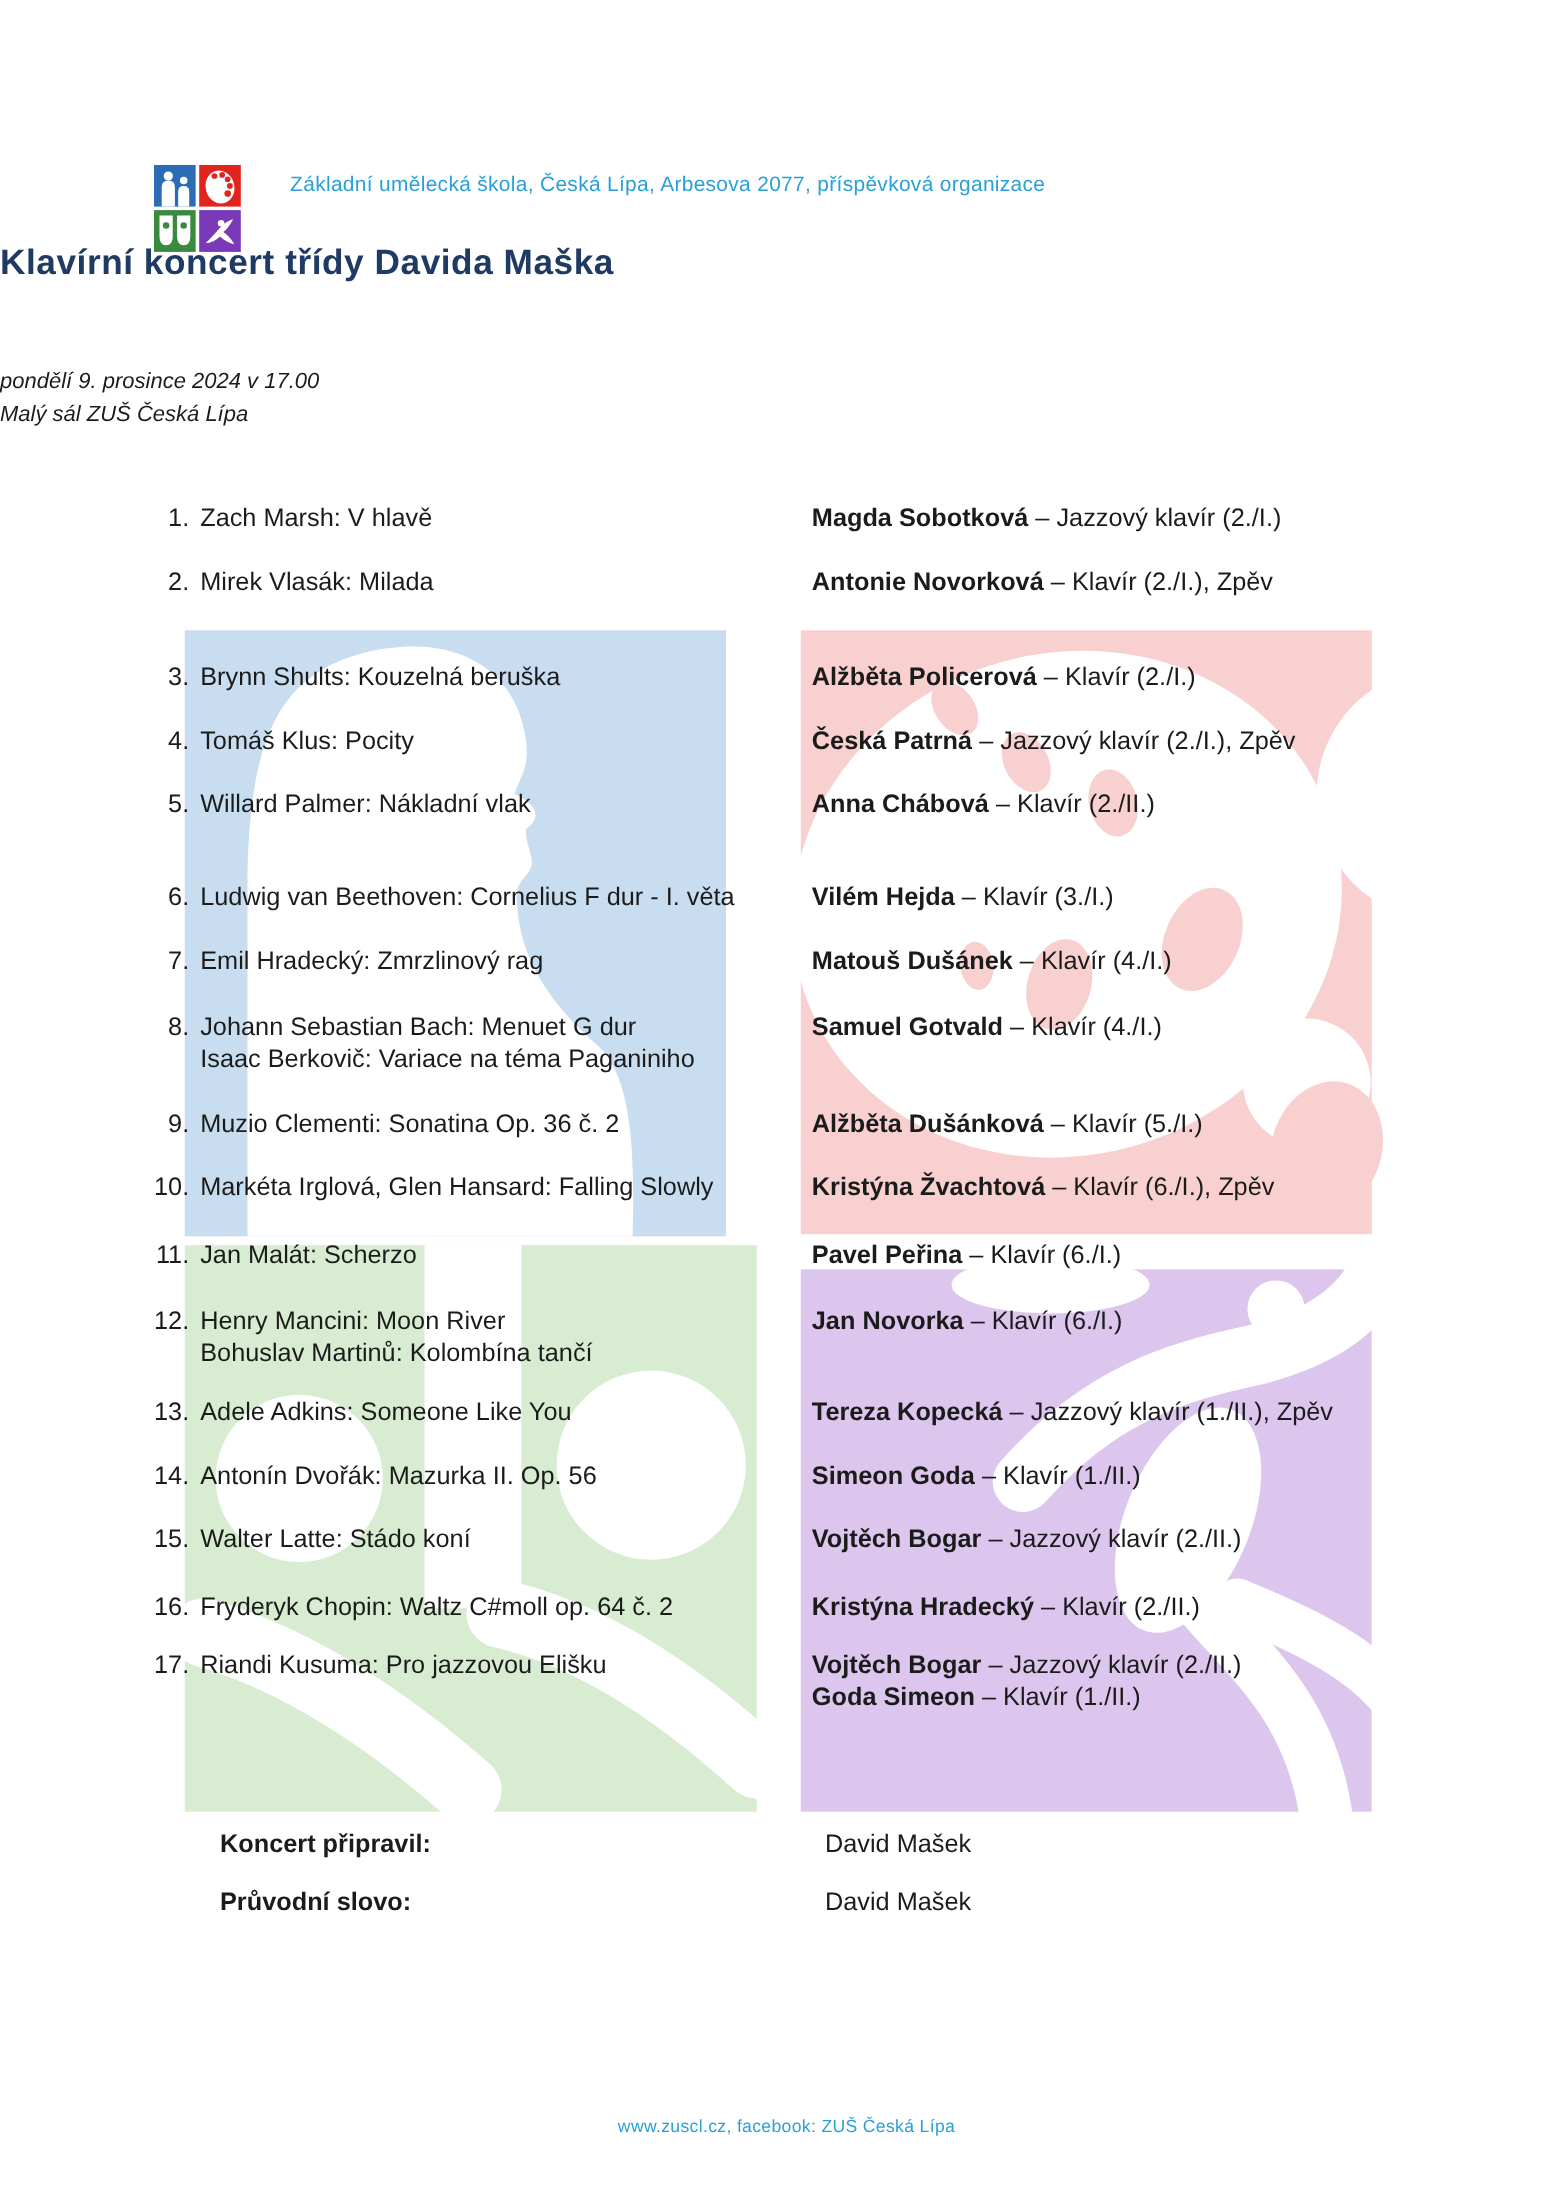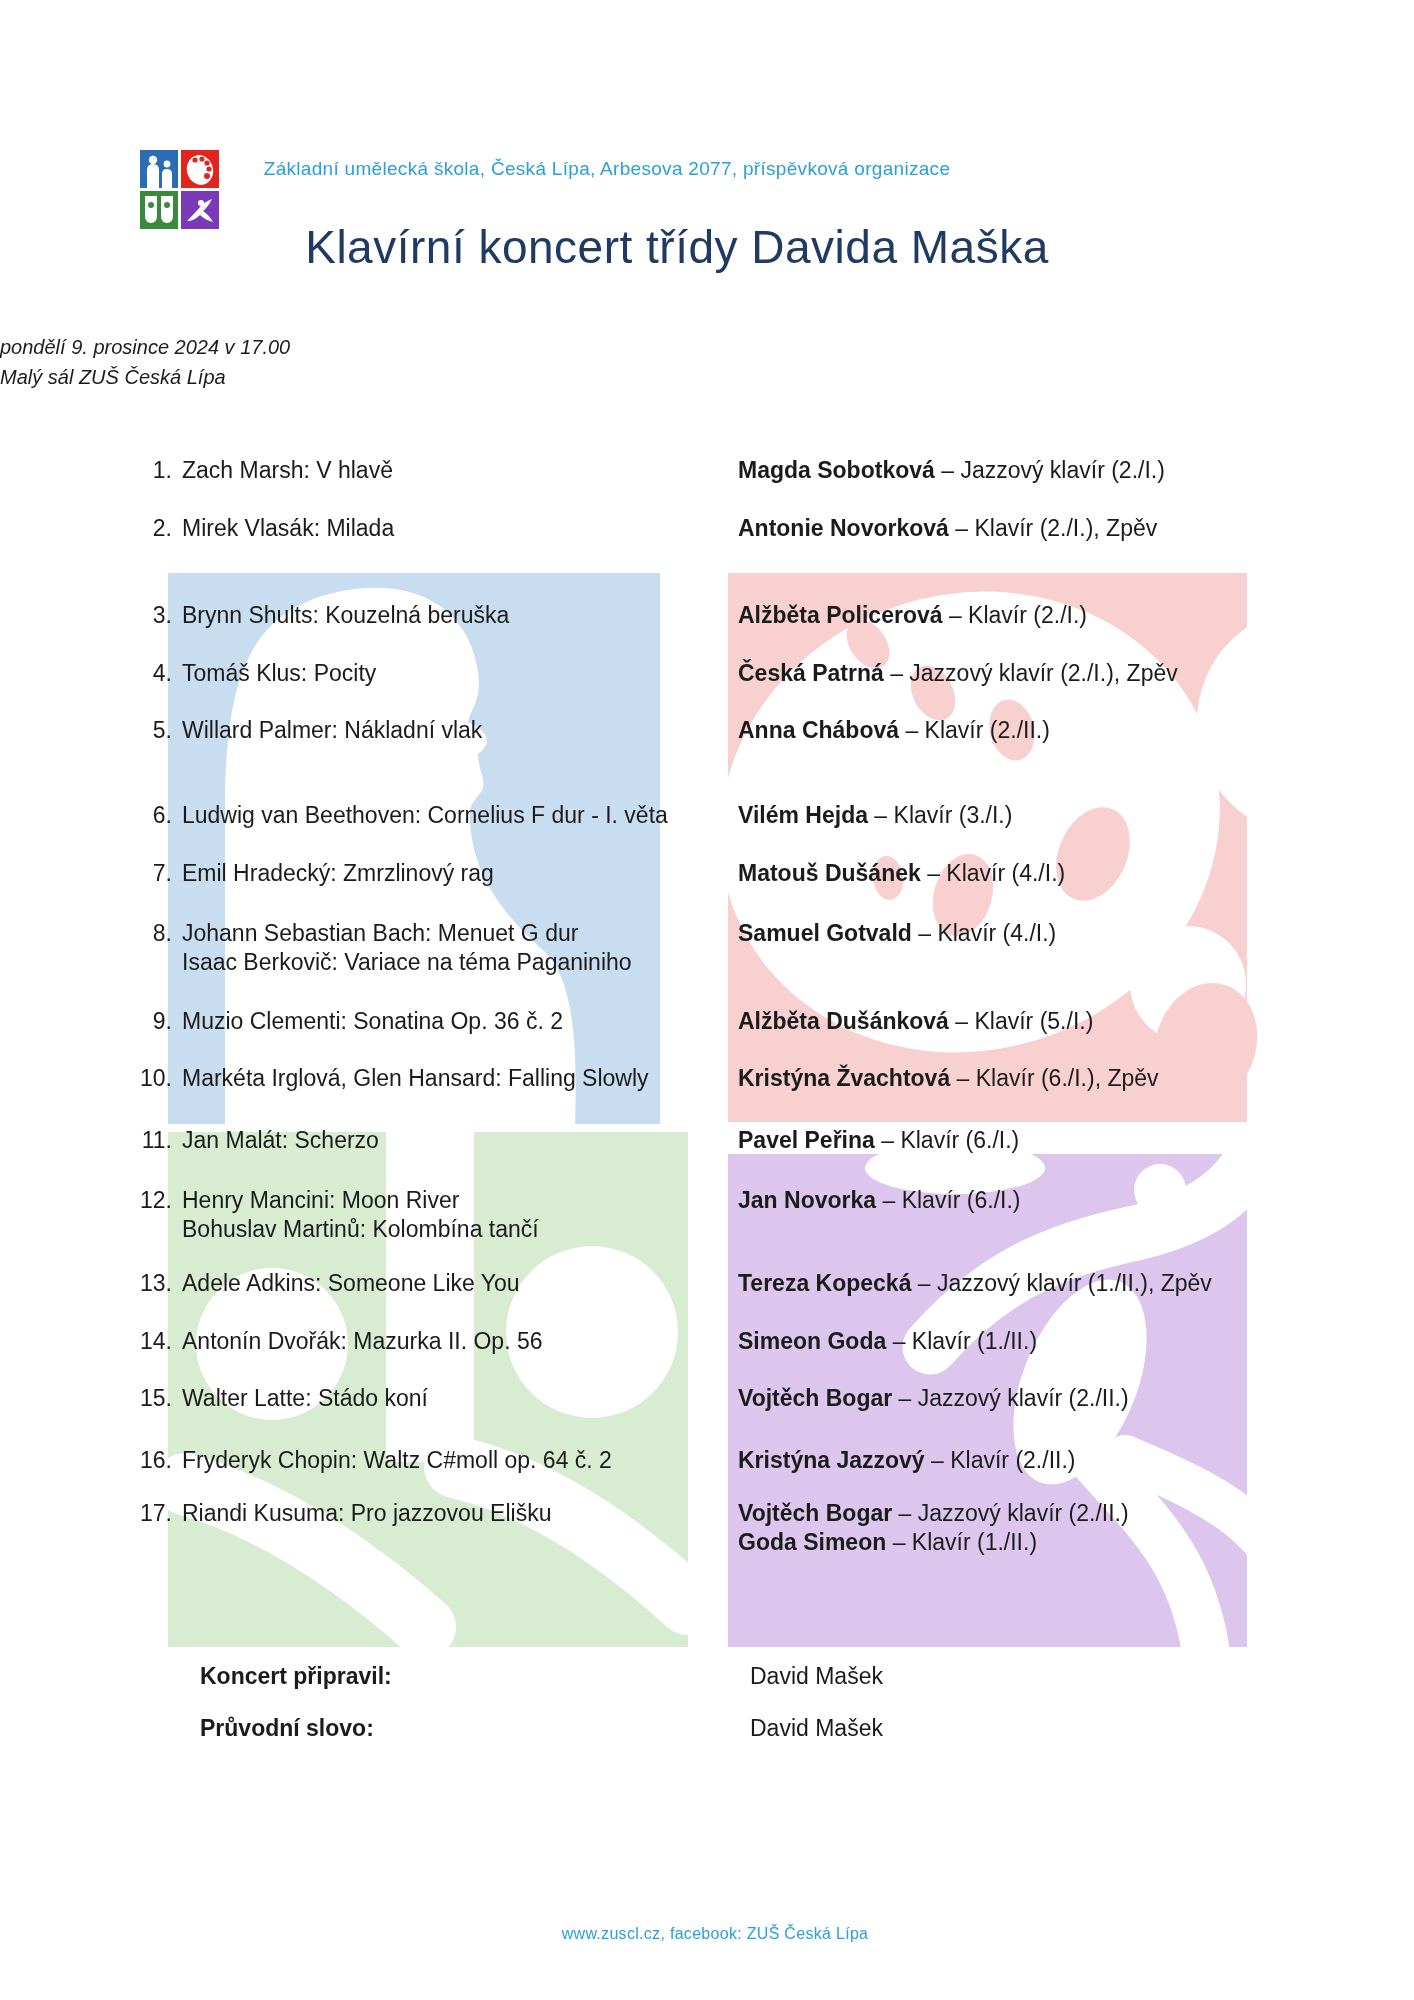--- a/index.html
+++ b/index.html
@@ -9,22 +9,22 @@
   }
   .decor{position:absolute;left:0;top:0;z-index:0;}
   .content{position:absolute;left:0;top:0;width:100%;height:100%;z-index:1;}
 
   .logo{position:absolute;left:140px;top:118px;width:80px;height:80px;
         display:grid;grid-template-columns:38px 38px;grid-template-rows:38px 38px;gap:3px;}
   .logo svg{display:block;}
 
   .school-line{position:absolute;left:100px;right:300px;top:126px;text-align:center;
         font-size:19px;letter-spacing:.3px;color:var(--accent-blue);}
-  .page-title{position:absolute;left:0;right:60px;top:188px;text-align:center;
-        font-size:46px;font-weight:normal;letter-spacing:.5px;color:var(--title-navy);}
+  .page-title{position:absolute;left:0;right:60px;top:188px;text-align:left;
+        font-size:32px;font-weight:bold;letter-spacing:.5px;color:var(--title-navy);}
   .subtitle{position:absolute;left:0;right:0;top:300px;text-align:left;
         font-size:20px;font-style:italic;line-height:30px;}
 
   .prow{position:absolute;left:0;width:100%;font-size:23px;line-height:29px;}
   .pnum{position:absolute;left:100px;width:72px;text-align:right;}
   .ppieces{position:absolute;left:182px;width:560px;white-space:nowrap;}
   .pperf{position:absolute;left:738px;width:560px;white-space:nowrap;}
   .pname{font-weight:bold;}
 
   .crow{position:absolute;left:0;width:100%;font-size:23px;line-height:29px;}
@@ -259,21 +259,21 @@
           <div class="pperf">
             <div class="pline"><span class="pname">Vojtěch Bogar</span> – Jazzový klavír (2./II.)</div>
           </div>
         </div>
         <div class="prow" style="top: 1414px;">
           <div class="pnum">16.</div>
           <div class="ppieces">
             <div class="pline">Fryderyk Chopin: Waltz C#moll op. 64 č. 2</div>
           </div>
           <div class="pperf">
-            <div class="pline"><span class="pname">Kristýna Jazzový</span> – Klavír (2./II.)</div>
+            <div class="pline"><span class="pname">Kristýna Hradecký</span> – Klavír (2./II.)</div>
           </div>
         </div>
         <div class="prow" style="top: 1467px;">
           <div class="pnum">17.</div>
           <div class="ppieces">
             <div class="pline">Riandi Kusuma: Pro jazzovou Elišku</div>
           </div>
           <div class="pperf">
             <div class="pline"><span class="pname">Vojtěch Bogar</span> – Jazzový klavír (2./II.)</div>
             <div class="pline"><span class="pname">Goda Simeon</span> – Klavír (1./II.)</div>

